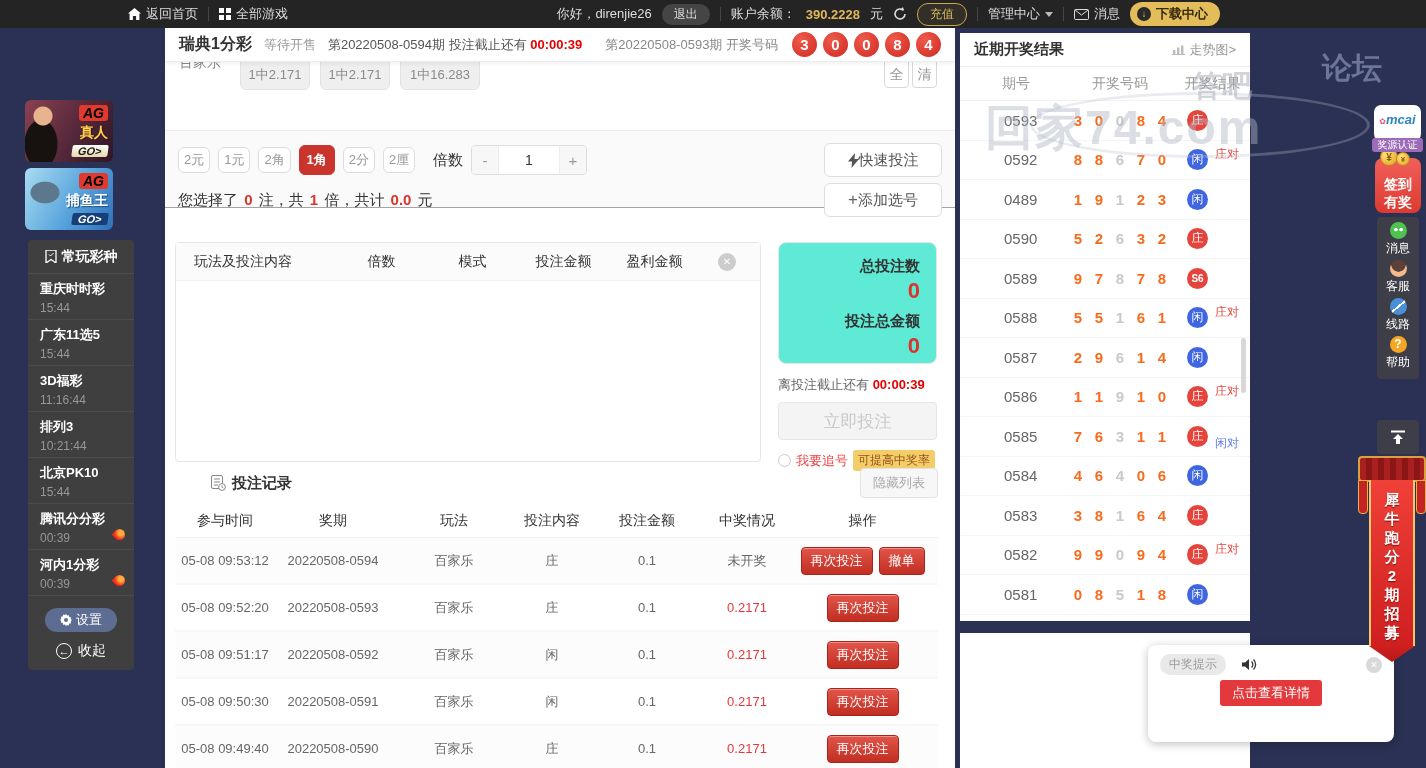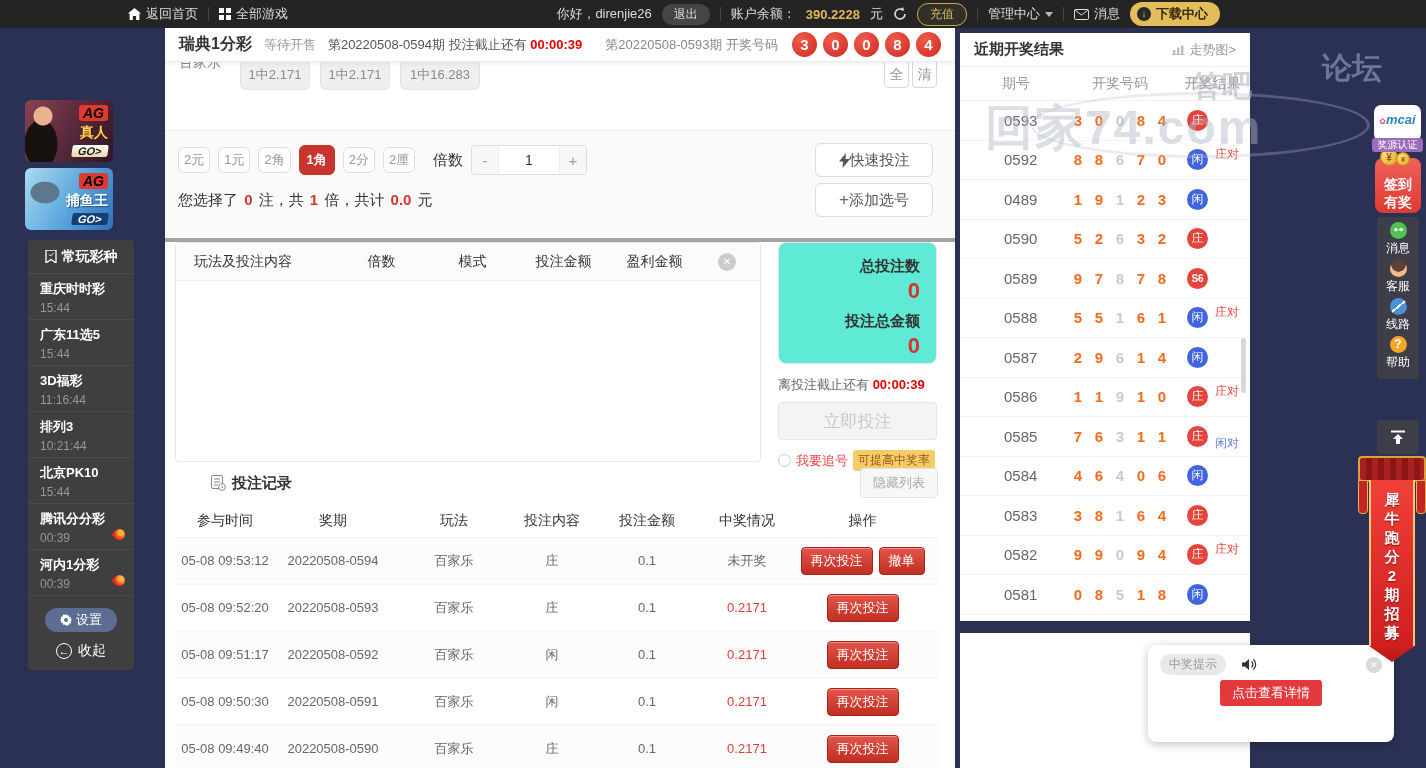--- a/index.html
+++ b/index.html
@@ -54,32 +54,32 @@
 .gm-status { font-size:13px; color:#999; }
 .gm-issue { font-size:13px; color:#555; }
 .gm-cd { color:#e60000; font-weight:bold; }
 .sticky .rgt { margin-left:auto; display:flex; align-items:center; gap:8px; }
 .gm-last { font-size:13px; color:#888; }
 .ball { width:25px; height:25px; border-radius:50%; background:radial-gradient(circle at 35% 30%,#ef5a4d,#cf2a20); color:#fff; font-weight:bold; font-size:15px; display:inline-flex; align-items:center; justify-content:center; margin-left:6px; }
 .odds-strip { position:absolute; left:0; top:34px; right:0; height:68px; overflow:hidden; }
 .play-label { position:absolute; left:14px; top:-8px; font-size:14px; color:#888; }
 .odds-btn { position:absolute; top:-16px; width:70px; height:44px; background:#efefef; border:1px solid #e2e2e2; border-radius:6px; display:flex; align-items:flex-end; justify-content:center; padding-bottom:5px; font-size:13px; color:#8a8a8a; cursor:pointer; }
 .mini-btn { position:absolute; top:-10px; width:25px; height:36px; background:#fff; border:1px solid #d8d8d8; border-radius:4px; font-size:14px; color:#999; display:flex; align-items:flex-end; justify-content:center; padding-bottom:3px; cursor:pointer; }
-.controls { position:absolute; left:0; top:102px; right:0; height:112px; background:#fafafa; border-top:1px solid #ececec; border-bottom:4px solid #a3a3a3; }
+.controls { position:absolute; left:0; top:102px; right:0; height:78px; background:#fafafa; border-top:1px solid #ececec; border-bottom:1px solid #a3a3a3; }
 .units { position:absolute; left:13px; top:14px; display:flex; align-items:center; gap:8px; }
 .unit { min-width:32px; height:26px; padding:0 5px; background:#fff; border:1px solid #ddd; border-radius:6px; color:#999; font-size:13px; cursor:pointer; }
 .unit.active { background:#c9342c; border-color:#c9342c; color:#fff; min-width:36px; height:30px; font-weight:bold; }
 .mult { position:absolute; left:268px; top:14px; display:flex; align-items:center; gap:8px; }
 .mult .lbl { font-size:15px; color:#333; }
 .stepper { display:flex; border:1px solid #ddd; border-radius:4px; overflow:hidden; background:#fff; }
 .stepper .st-btn { width:26px; height:28px; background:#f7f7f7; border:none; color:#999; font-size:15px; cursor:pointer; }
 .stepper input { width:62px; height:28px; border:none; border-left:1px solid #eee; border-right:1px solid #eee; text-align:center; font-size:14px; color:#333; }
 .ctl-sum { position:absolute; left:13px; top:60px; font-size:15px; color:#333; }
 .ctl-sum b { color:#d9342e; padding:0 2px; }
-.ctl-btn { position:absolute; right:22px; width:118px; height:34px; background:#fff; border:1px solid #ddd; border-radius:6px; color:#555; font-size:15px; display:flex; align-items:center; justify-content:center; cursor:pointer; }
+.ctl-btn { position:absolute; right:13px; width:118px; height:34px; background:#fff; border:1px solid #ddd; border-radius:6px; color:#555; font-size:15px; display:flex; align-items:center; justify-content:center; cursor:pointer; }
 .ctl-btn.q { top:12px; } .ctl-btn.a { top:52px; }
 .bet-area { position:absolute; left:10px; top:214px; width:586px; height:220px; border:1px solid #e6e6e6; border-radius:4px; background:#fff; }
 .bet-head { height:38px; display:flex; align-items:center; background:#fbfbfb; border-bottom:1px solid #efefef; font-size:14px; color:#333; }
 .bh { text-align:center; }
 .bh.first { width:160px; text-align:left; padding-left:18px; }
 .bh.c { width:91px; }
 .clear-ico { margin-left:auto; margin-right:24px; width:18px; height:18px; background:#ccc; border-radius:50%; color:#fff; font-size:10px; line-height:18px; text-align:center; cursor:pointer; }
 .sum-panel { position:absolute; left:613px; top:214px; width:159px; }
 .sum-box { border:1px solid #e6e6e6; border-radius:8px; background:#5eead4; height:122px; padding:14px 16px; text-align:right; }
 .sum-box .lb { font-size:15px; color:#333; font-weight:bold; }

